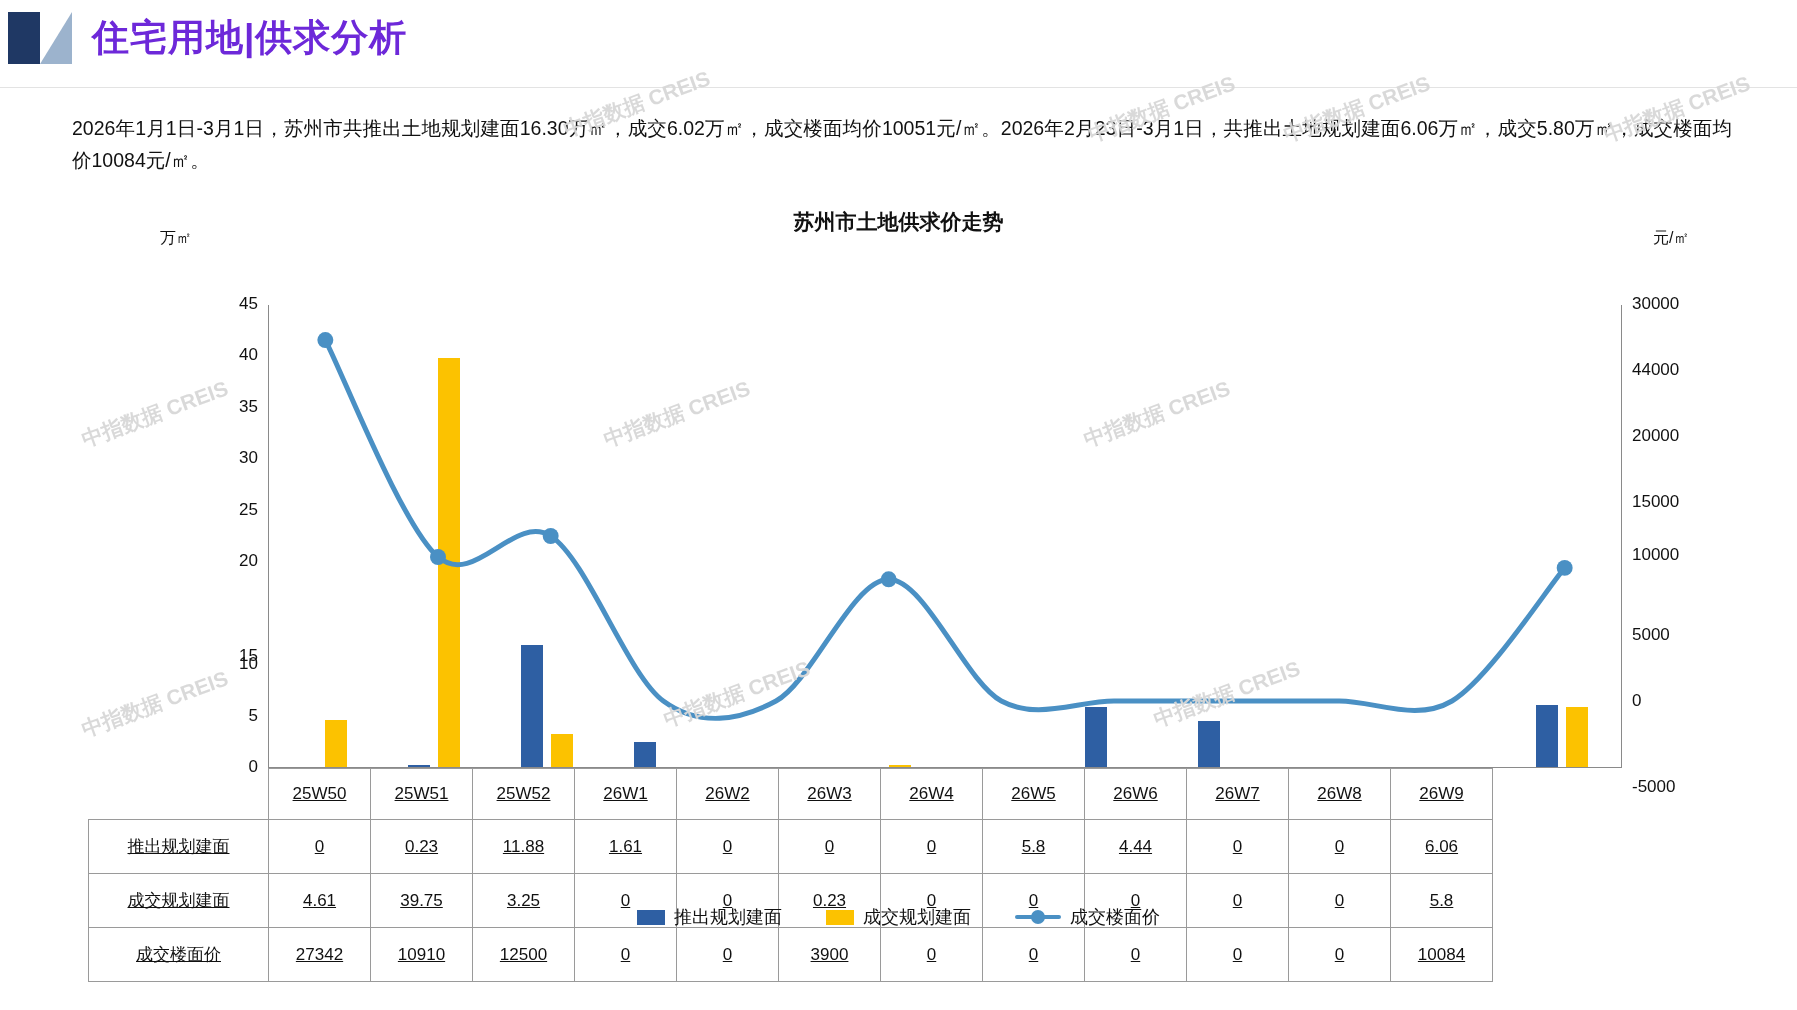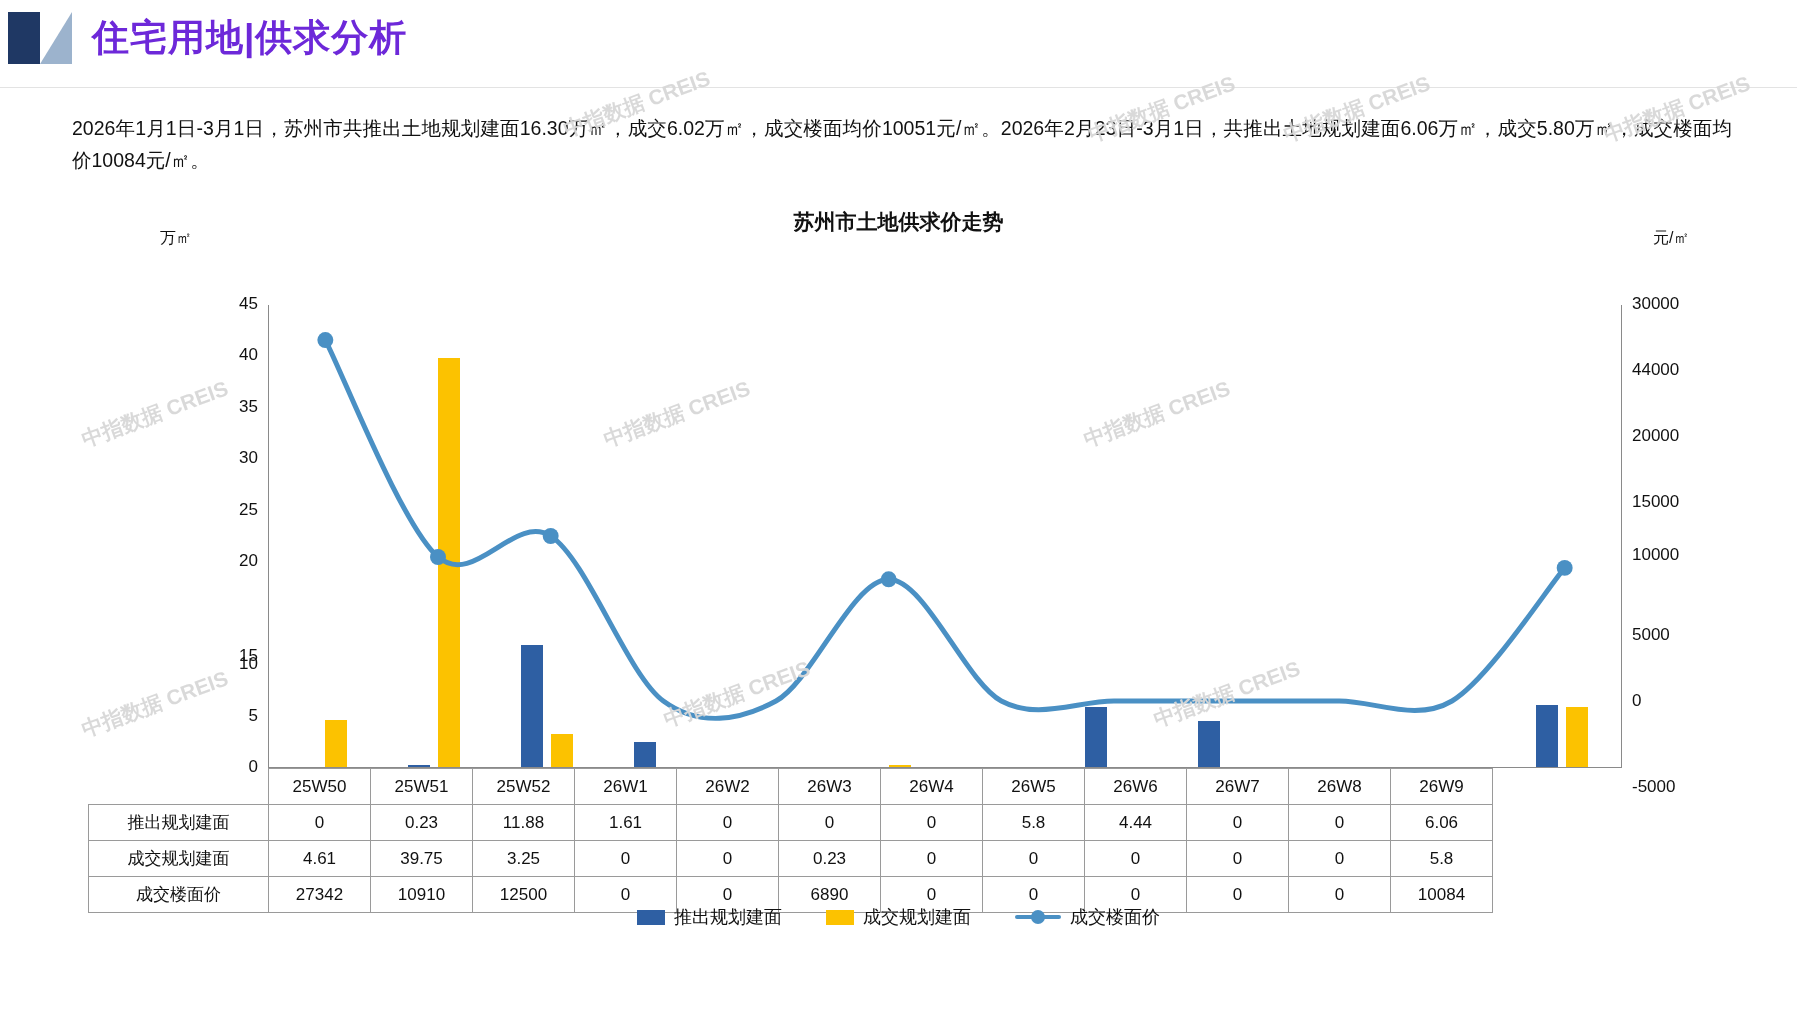--- a/index.html
+++ b/index.html
@@ -72,22 +72,23 @@
   
   .dtable {
     position:absolute; left:88px; top:768px;
     border-collapse:collapse;
     font-size:17px; color:#111;
   }
   .dtable td {
     border:1px solid #9a9a9a;
     height:36px;
     text-align:center;
-    padding:0 4px;
+    padding:15px 4px;
     white-space:nowrap;
+    text-decoration:underline;
   }
   .dtable td.rowhead {
     width:180px; text-align:center; font-weight:normal;
   }
   .dtable td.cell { width:102px; }
 
   
   .legend {
     position:absolute; left:0; top:905px; width:1797px;
     display:flex; justify-content:center; align-items:center; gap:44px;
@@ -252,21 +253,21 @@
         <td class="cell">0</td>
         <td class="cell">5.8</td>
       </tr>
       <tr>
         <td class="rowhead">成交楼面价</td>
         <td class="cell">27342</td>
         <td class="cell">10910</td>
         <td class="cell">12500</td>
         <td class="cell">0</td>
         <td class="cell">0</td>
-        <td class="cell">6890</td>
+        <td class="cell">3900</td>
         <td class="cell">0</td>
         <td class="cell">0</td>
         <td class="cell">0</td>
         <td class="cell">0</td>
         <td class="cell">0</td>
         <td class="cell">10084</td>
       </tr>
     </tbody>
 </table>
 

